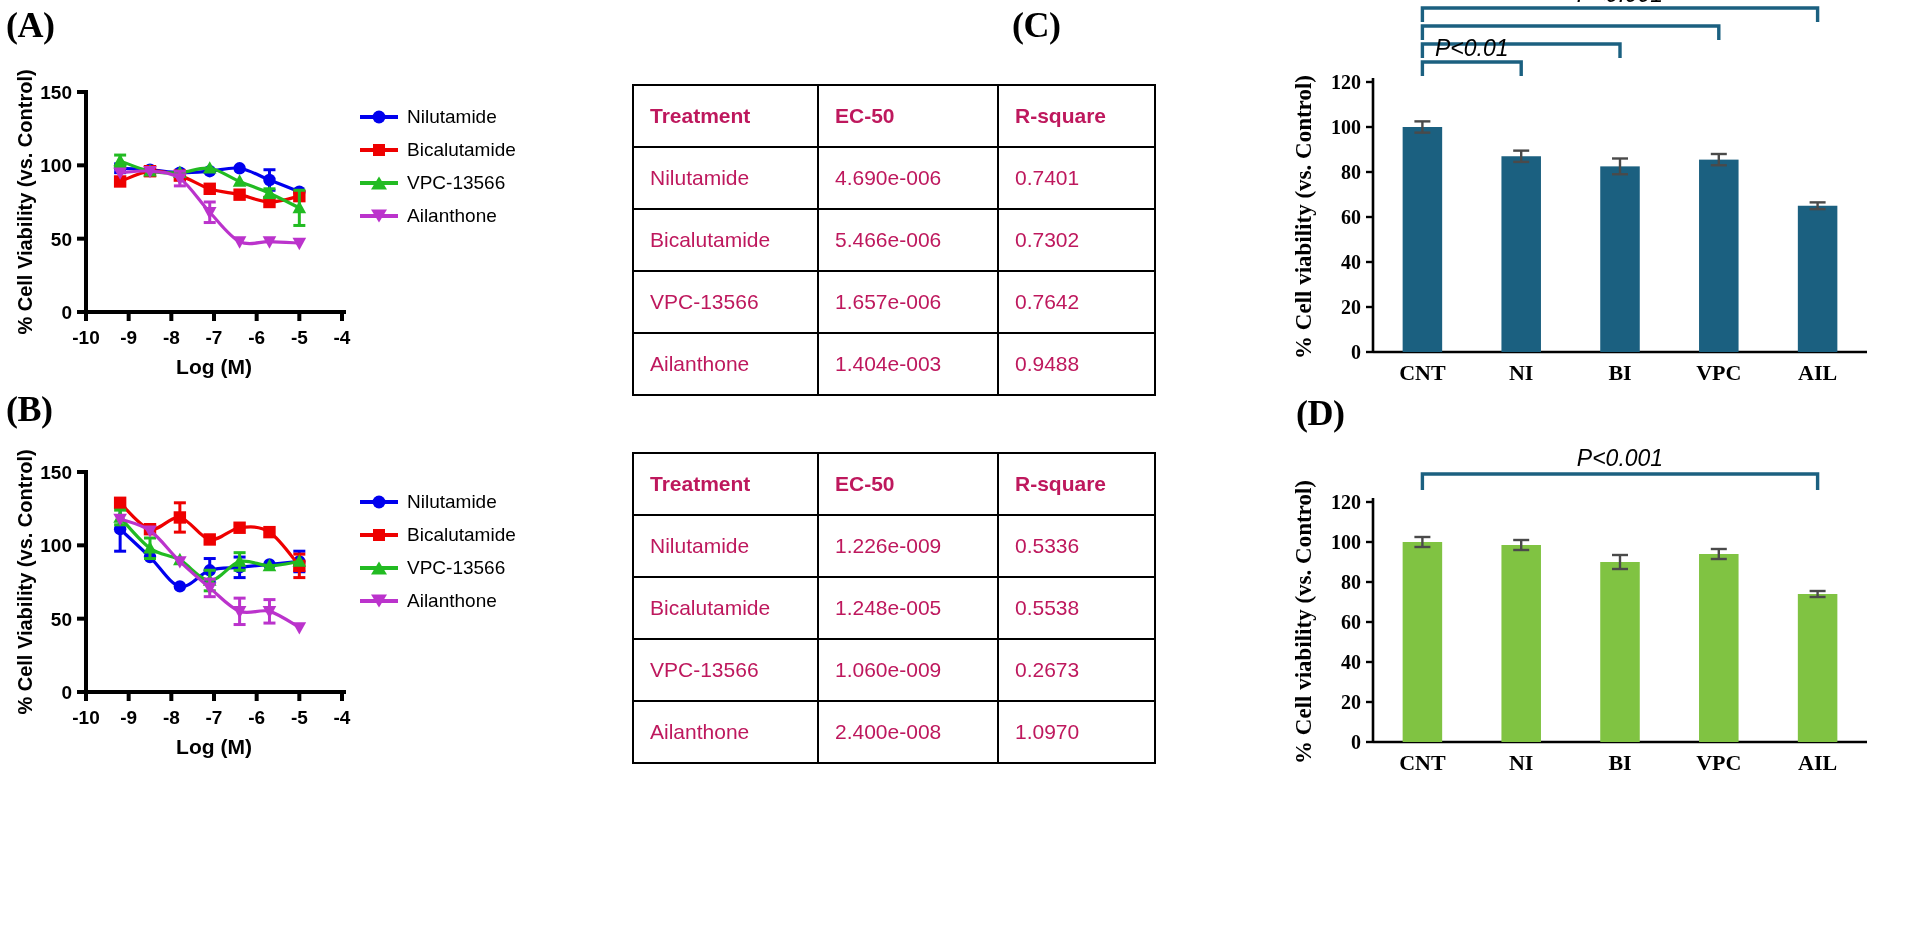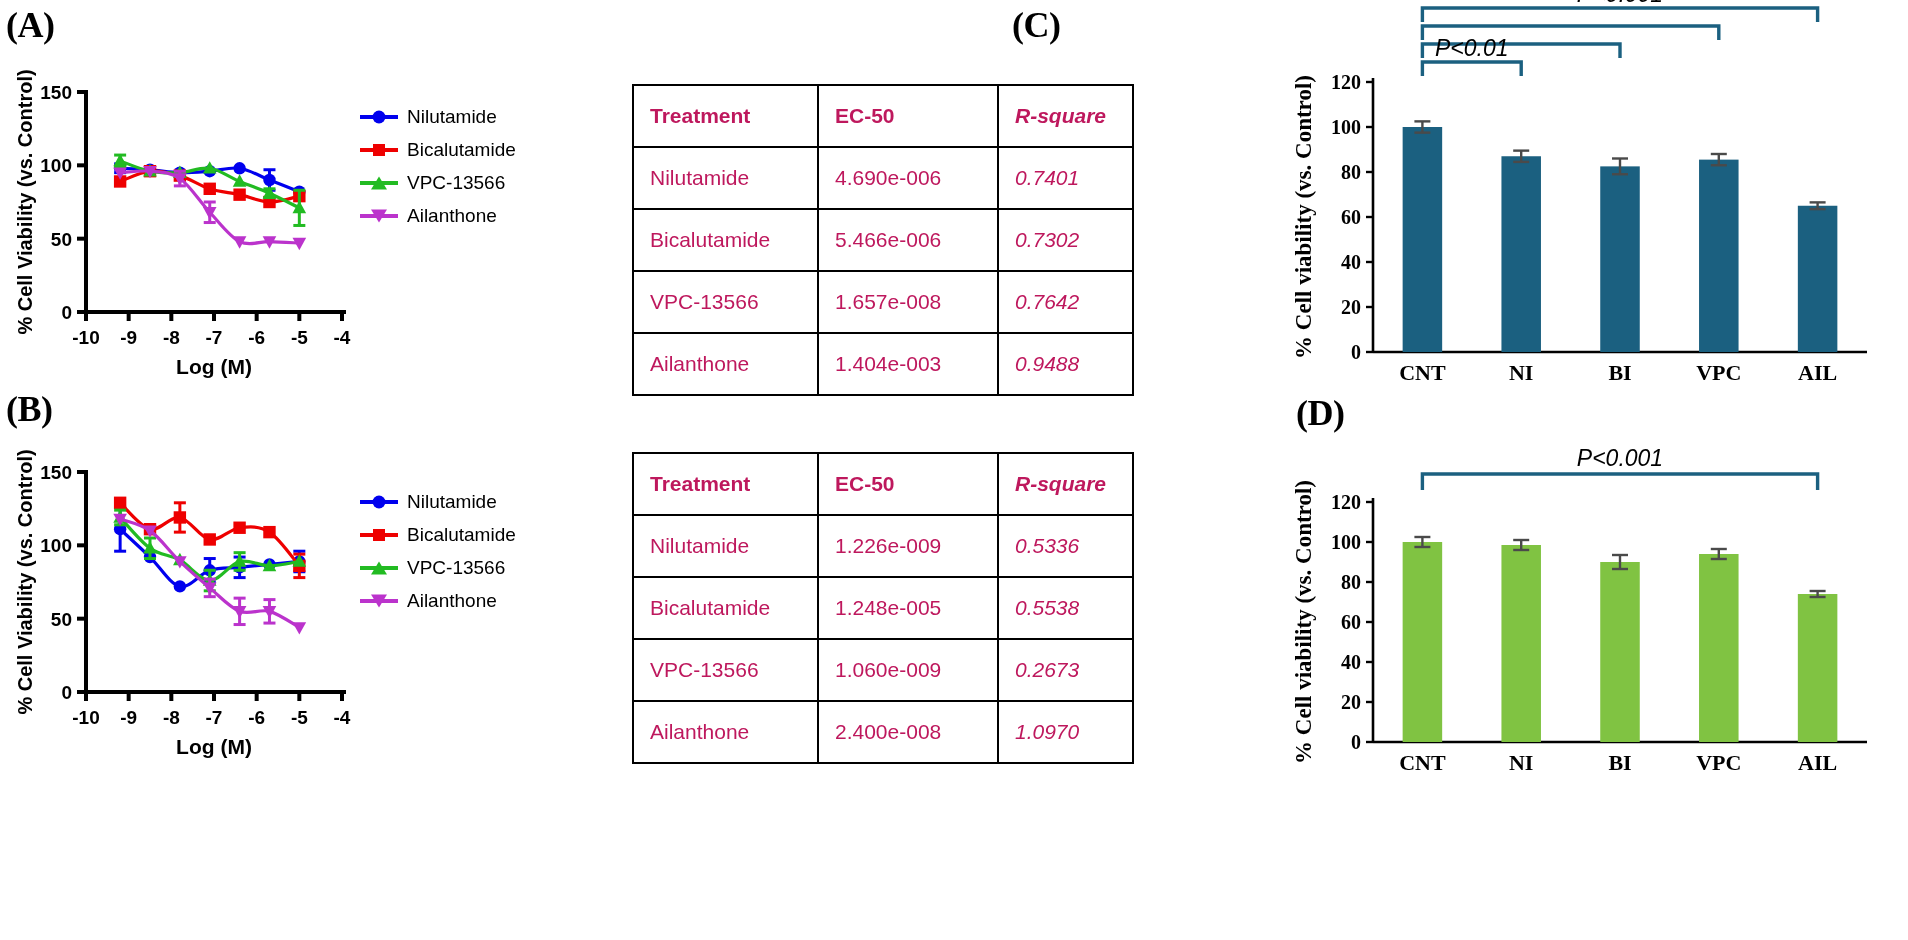--- a/index.html
+++ b/index.html
@@ -90,21 +90,21 @@
     font-size: 21px;
     color: #be185d;
     text-align: left;
     vertical-align: middle;
     height: 62px;
   }
   .ec-table th { font-weight: bold; }
   .ec-table td { font-weight: normal; }
   .col-treat { width: 185px; }
   .col-ec    { width: 180px; }
-  .col-r     { width: 135px; font-style: italic; }
+  .col-r     { width: 157px; }
   
   .bc { position: absolute; }
   .bc svg { display: block; }
   .bar-tick {
     font-family: "Liberation Serif", serif;
     font-weight: bold;
     font-size: 20px;
     fill: #000;
   }
   .bar-xlbl {
@@ -418,21 +418,21 @@
           <td class="col-ec">4.690e-006</td>
           <td class="col-r">0.7401</td>
         </tr>
         <tr>
           <td class="col-treat">Bicalutamide</td>
           <td class="col-ec">5.466e-006</td>
           <td class="col-r">0.7302</td>
         </tr>
         <tr>
           <td class="col-treat">VPC-13566</td>
-          <td class="col-ec">1.657e-008</td>
+          <td class="col-ec">1.657e-006</td>
           <td class="col-r">0.7642</td>
         </tr>
         <tr>
           <td class="col-treat">Ailanthone</td>
           <td class="col-ec">1.404e-003</td>
           <td class="col-r">0.9488</td>
         </tr>
       </tbody>
   </table>
 

